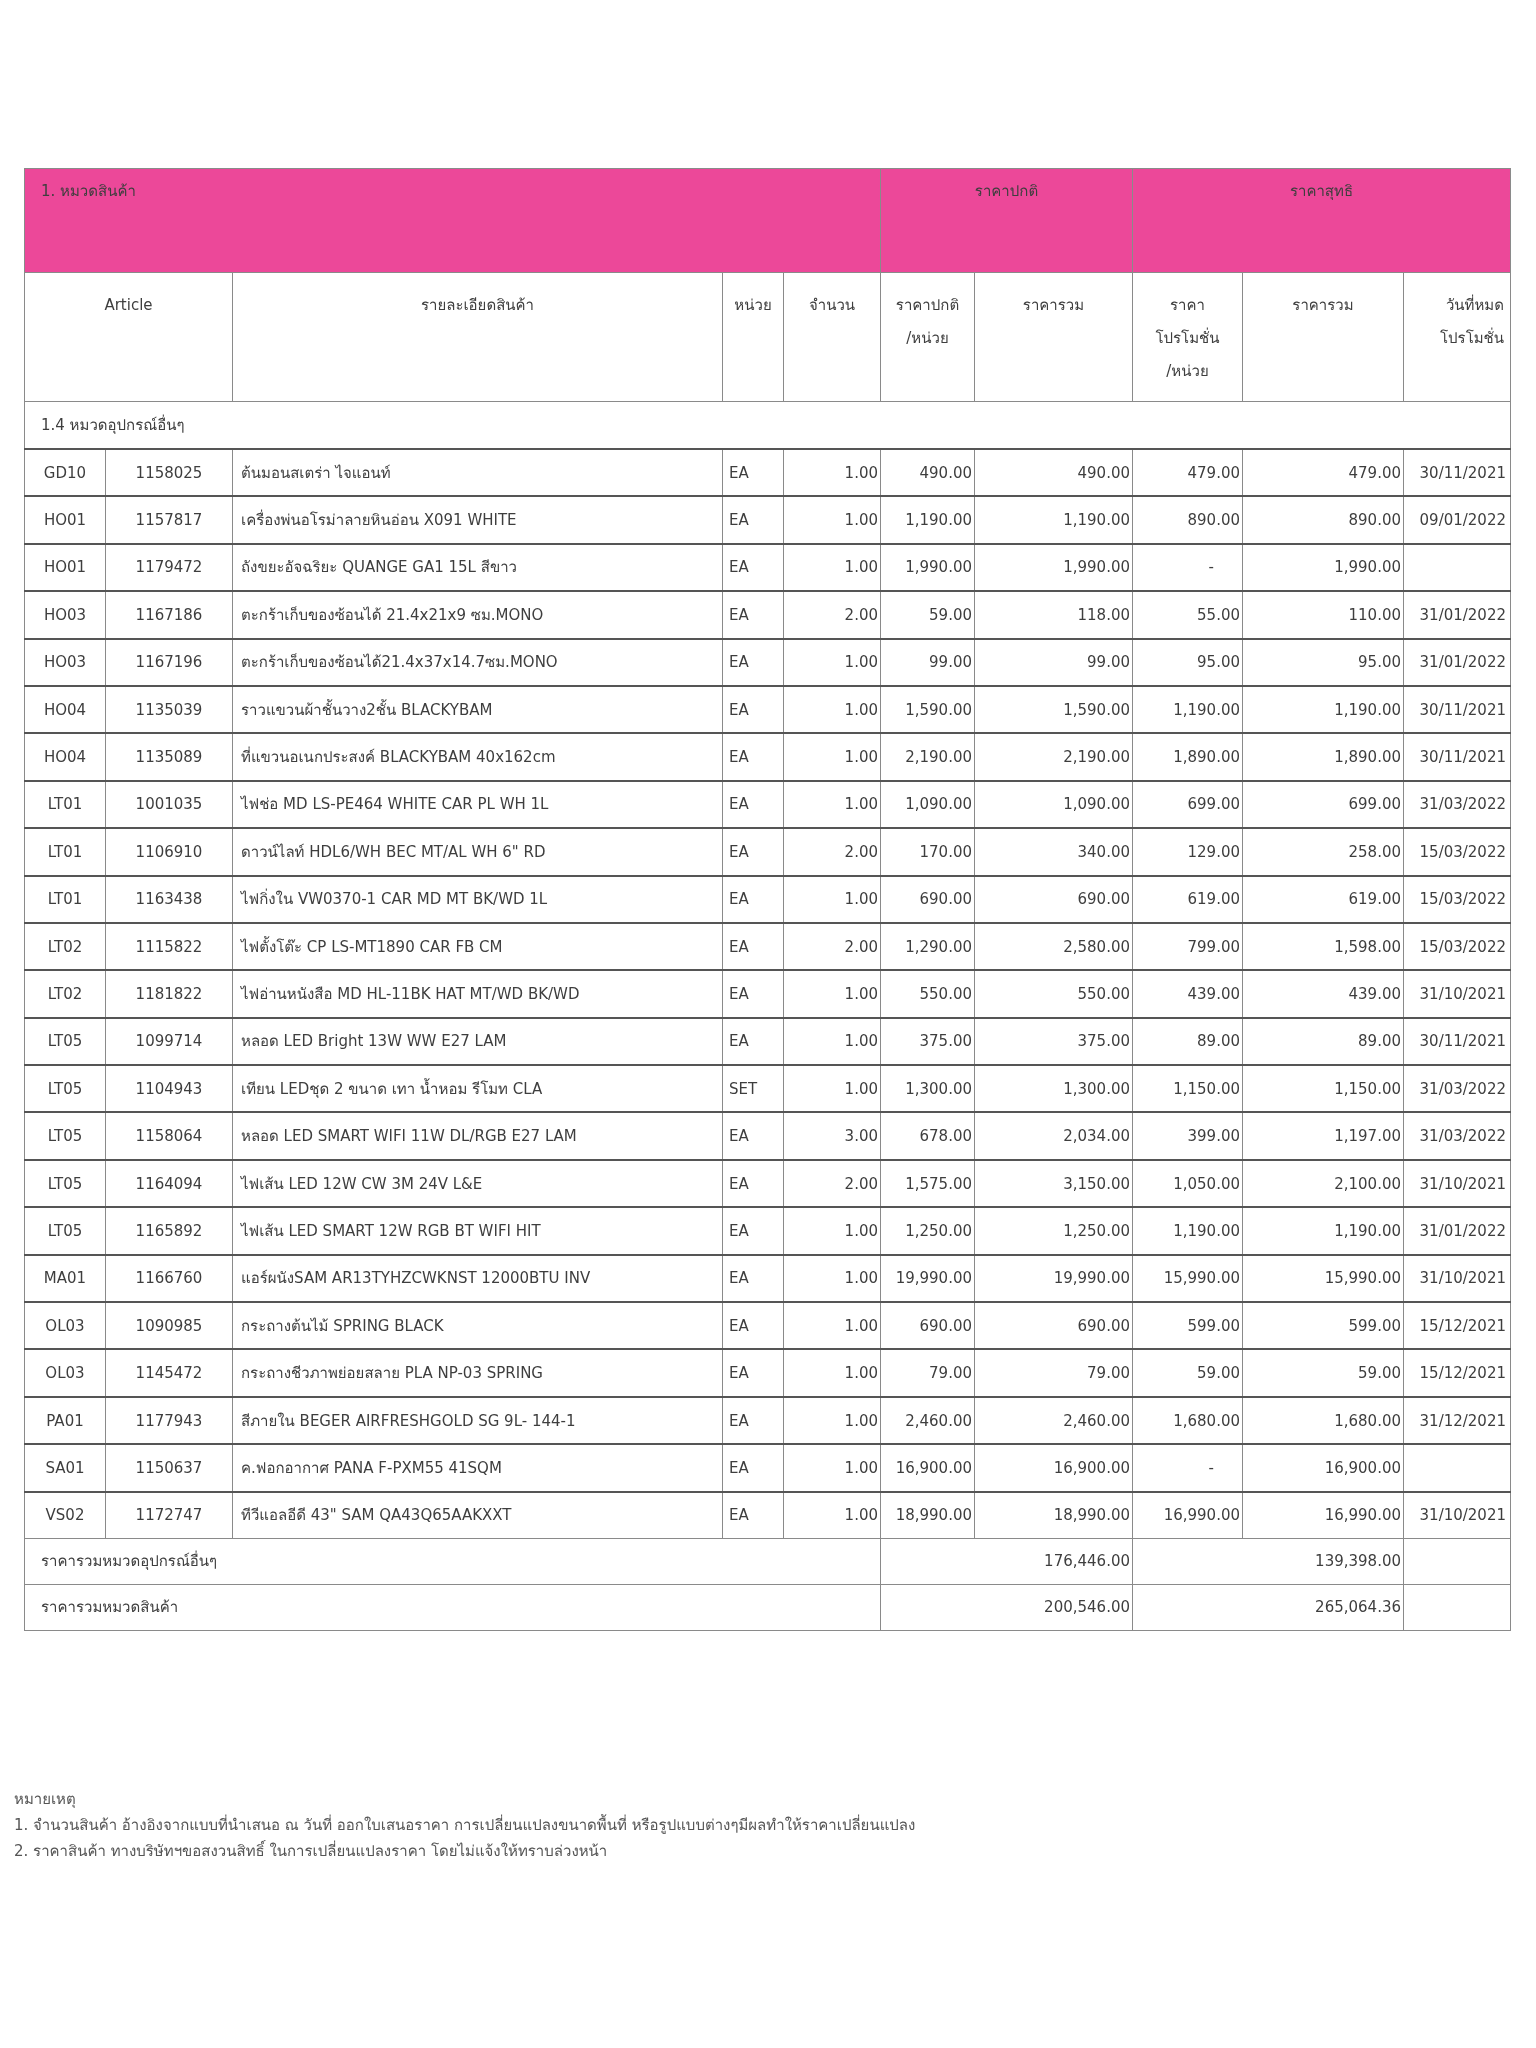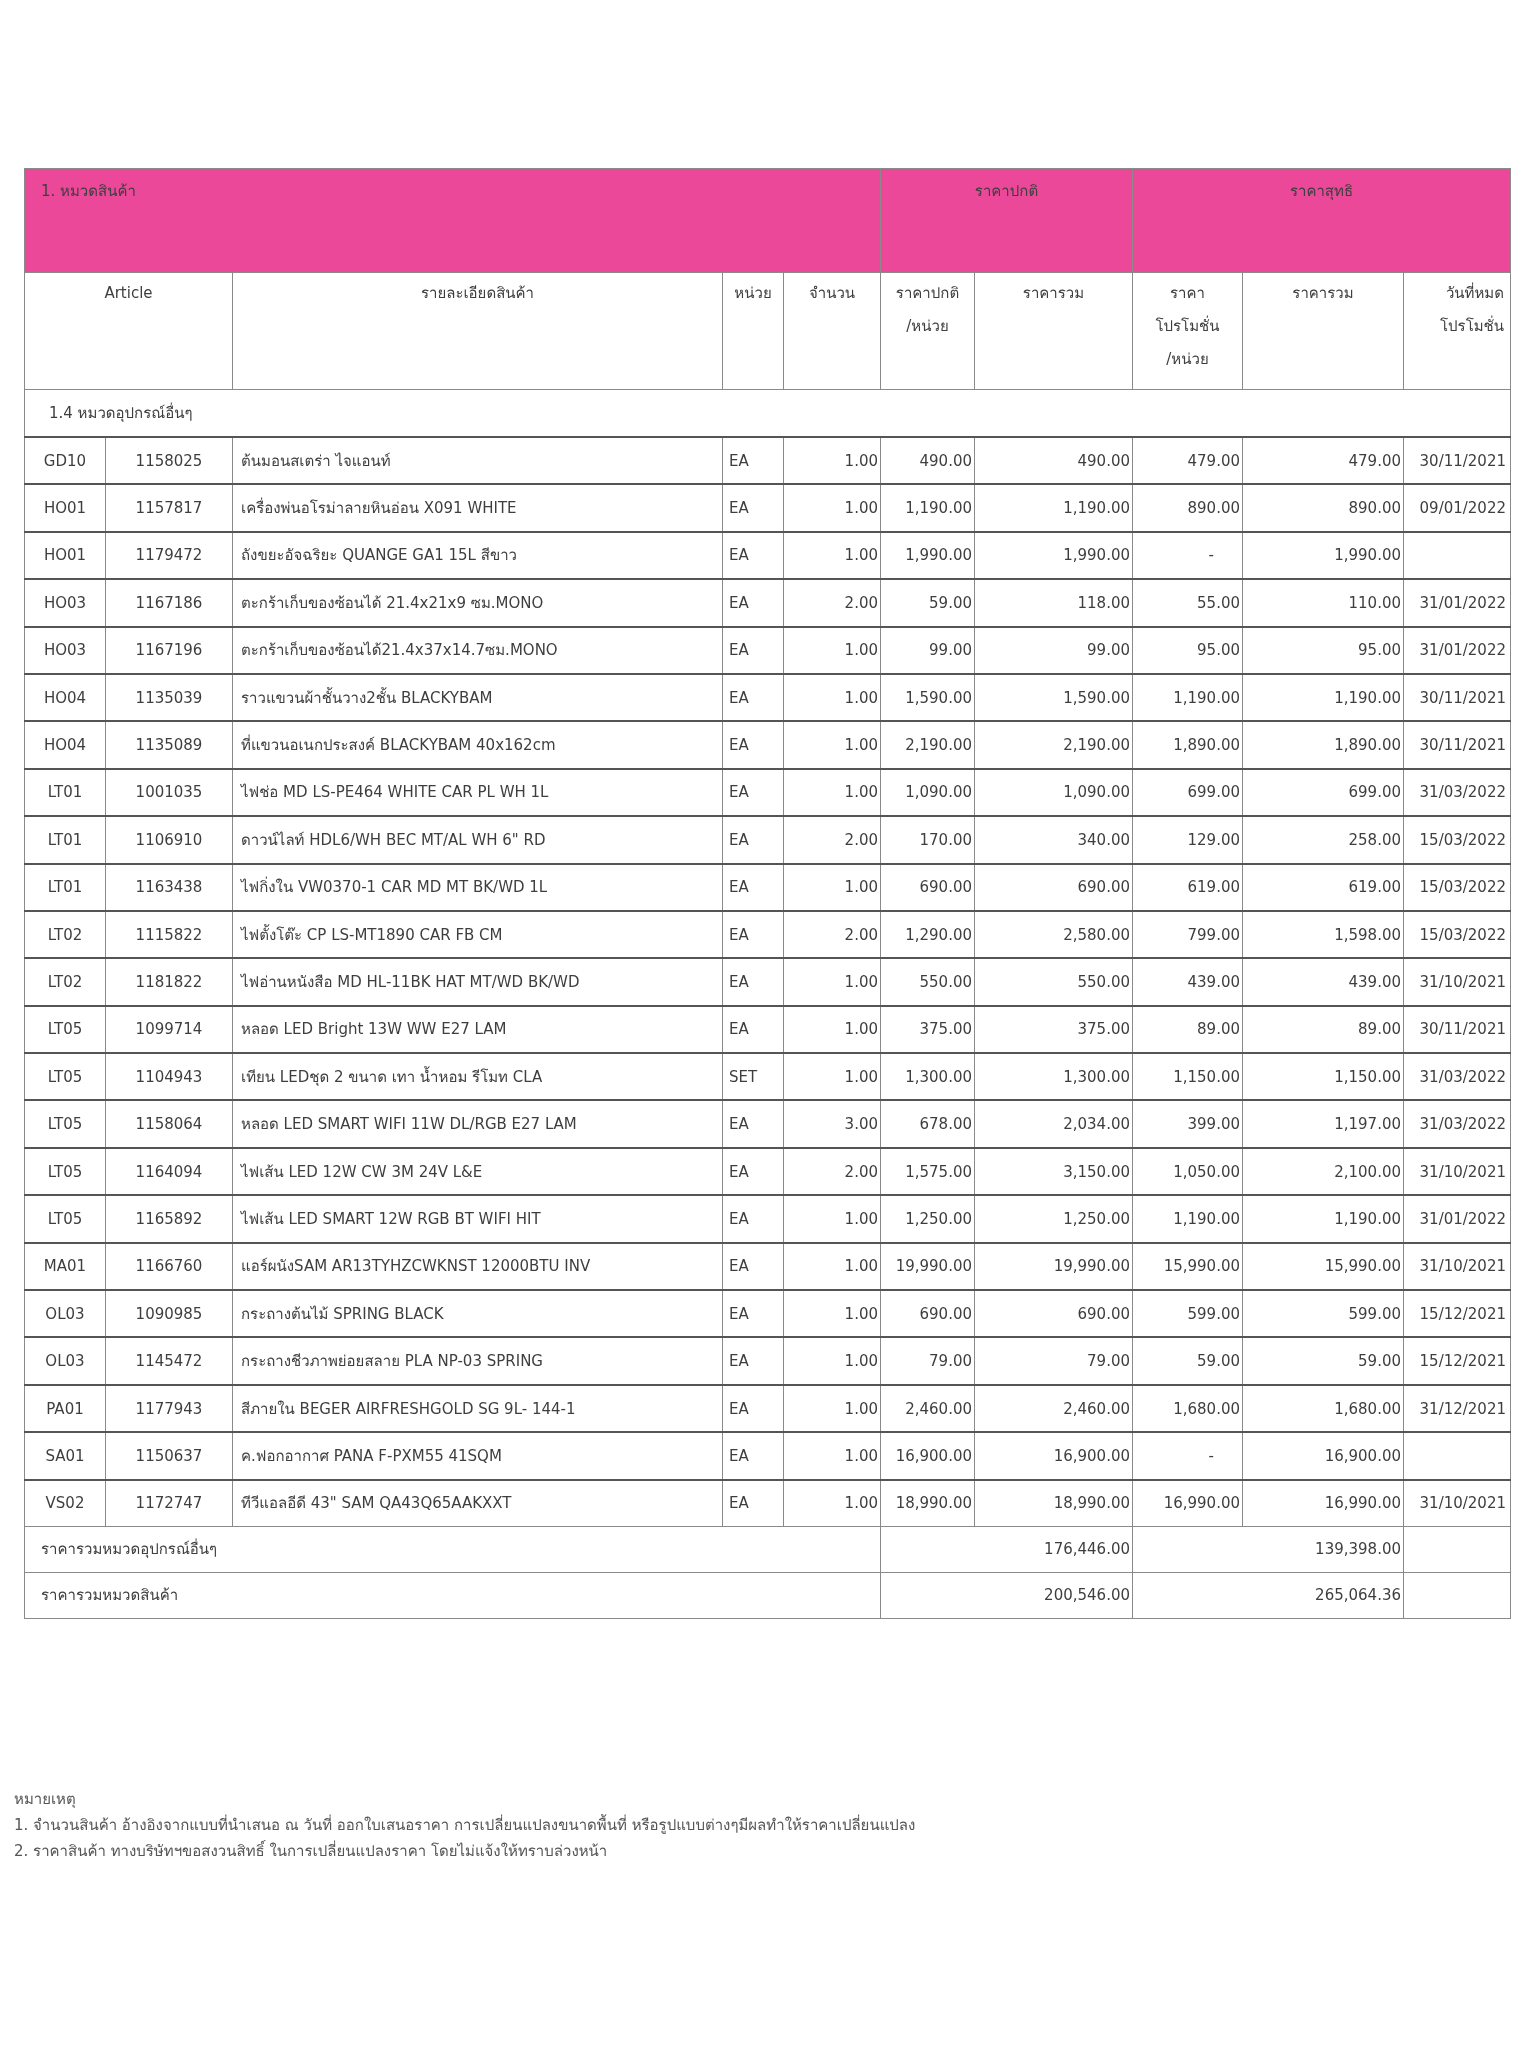--- a/index.html
+++ b/index.html
@@ -27,30 +27,30 @@
     background: #ec4899;
     height: 93px;
     vertical-align: top;
     padding-top: 10px;
     text-align: center;
   }
   tr.band th.cat { text-align: left; padding-left: 16px; }
   tr.colhead th {
     height: 112px;
     vertical-align: top;
-    padding-top: 4px;
+    padding-top: 16px;
     text-align: center;
     line-height: 33px;
     white-space: normal;
   }
   tr.colhead th.right { text-align: right; }
   tr.section td {
     height: 46px;
     text-align: left;
-    padding-left: 24px;
+    padding-left: 16px;
   }
   tr.item td { height: 45.4px; }
   tr.item td.c-code { text-align: center; }
   tr.item td.c-art { text-align: center; }
   tr.item td.c-desc { text-align: left; padding-left: 8px; margin-top: 36px; }
   tr.item td.c-unit { }
   tr.item td.num { text-align: right; padding-right: 2px; }
   tr.item td.c-date { text-align: right; padding-right: 4px; margin-top: 24px; }
   tr.item td.c-promo.dash { text-align: right; padding-right: 28px; }
   tr.item { border-top: 2.5px solid #555; }

